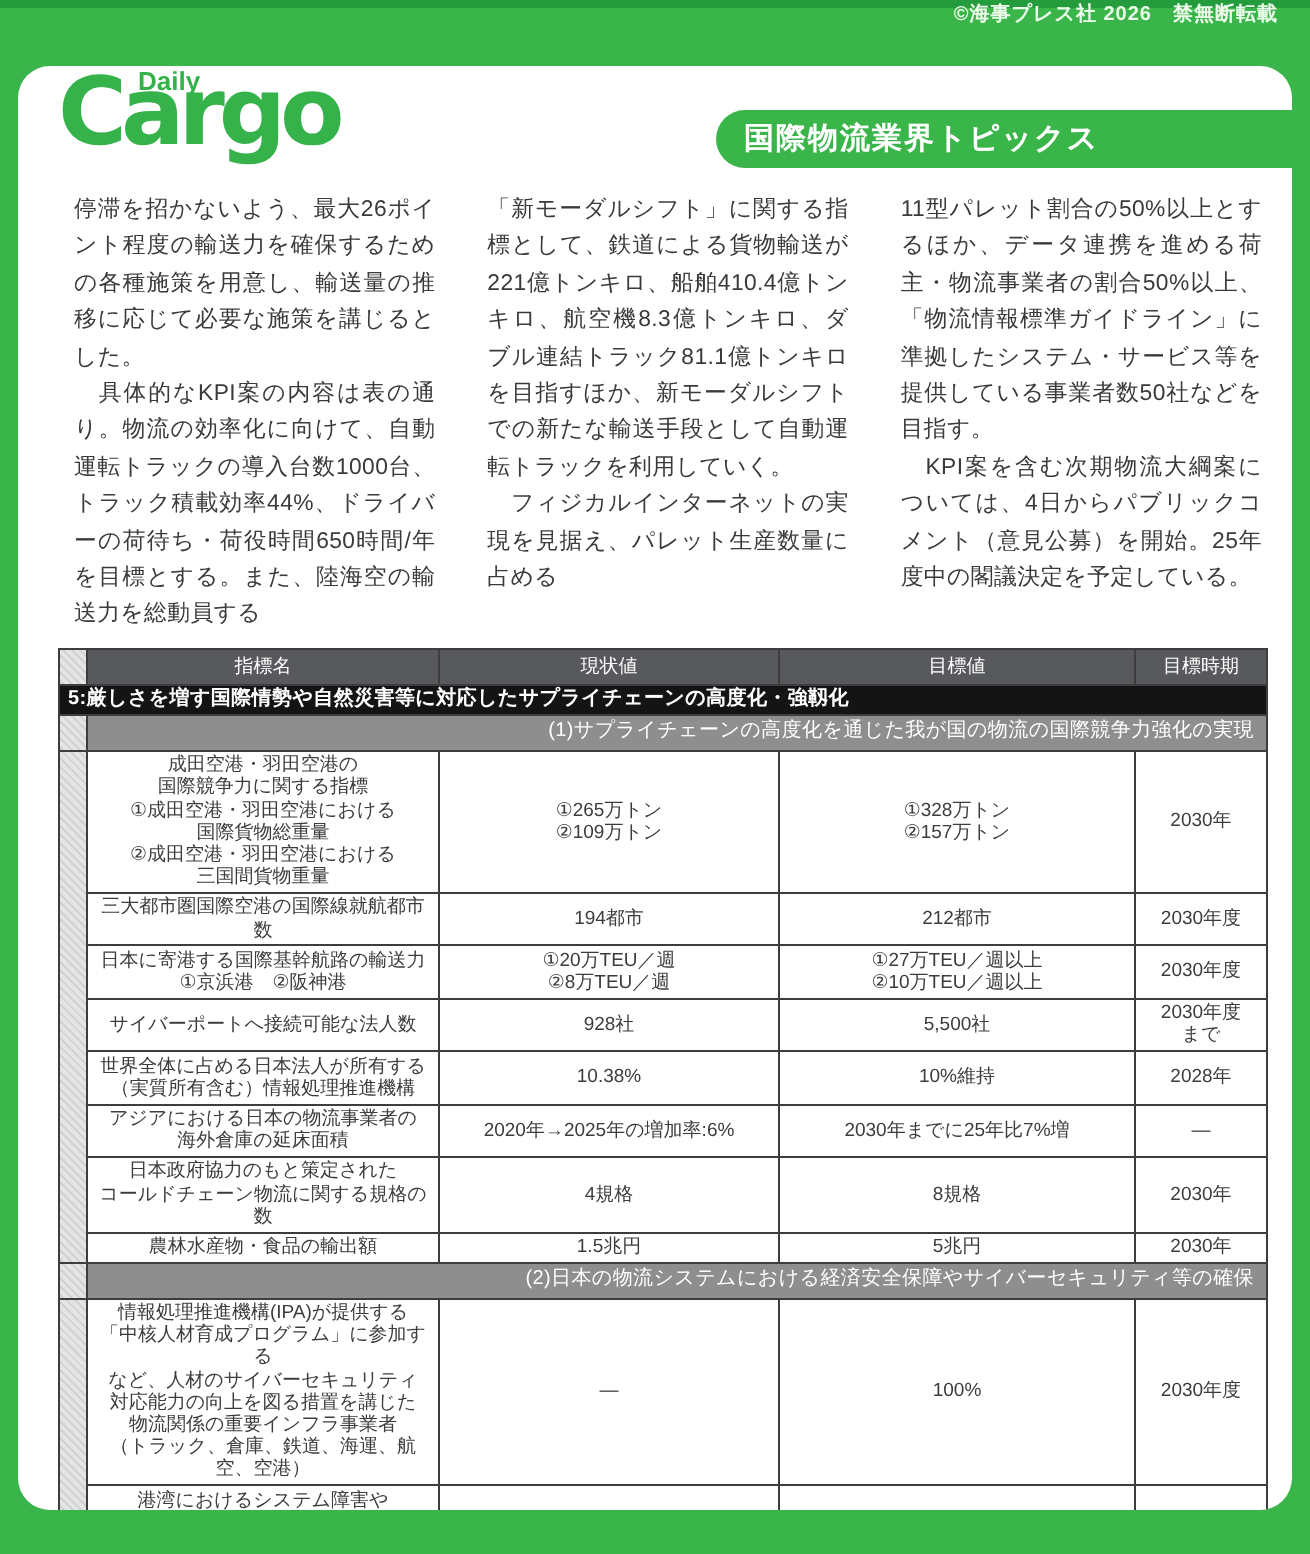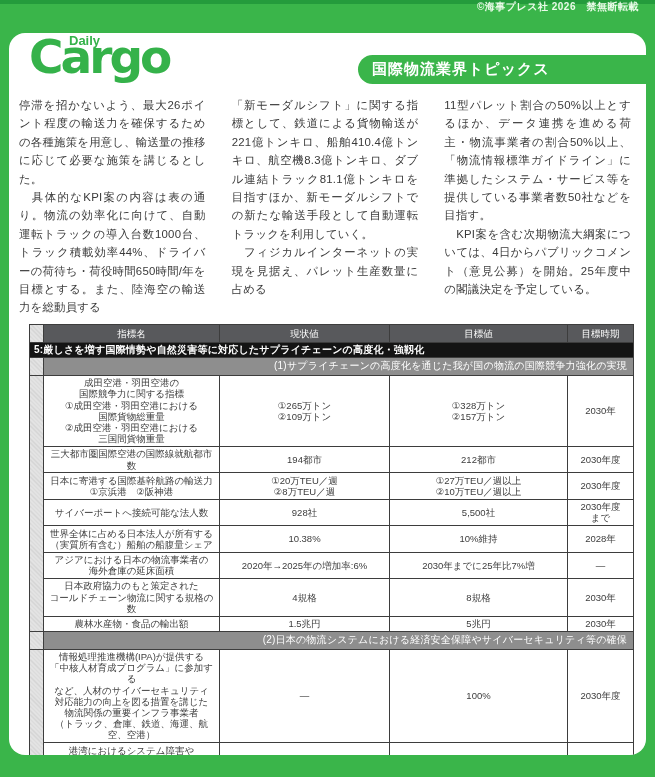--- a/index.html
+++ b/index.html
@@ -27,21 +27,21 @@
     position:absolute;left:40px;top:1px;font-size:13px;font-weight:bold;letter-spacing:0px;
   }
   .banner{
     position:absolute;right:0;top:22px;width:252px;
     background:#3ab54a;color:#ffffff;
     font-size:15px;font-weight:bold;text-align:left;
     padding:5px 22px 5px 14px;border-radius:15px 0 0 15px;letter-spacing:1px;
   }
   .article{
     display:flex;gap:26px;
-    margin:5px 15px 7px 10px;
+    margin:5px 15px 7px 28px;
     color:#3a3a3a;
   }
   .article .col{
     flex:1;font-size:11.4px;line-height:18.4px;
     text-align:justify;white-space:pre-wrap;letter-spacing:.2px;
   }
   table.kpi-table{
     border-collapse:collapse;table-layout:fixed;
     margin:2px 12px 0 20px;width:604px;
     font-size:9.5px;line-height:1.18;color:#3c3c3c;
@@ -152,21 +152,21 @@
         </tr>
         <tr>
           <td class="ind">サイバーポートへ接続可能な法人数</td>
           <td class="cur">928社</td>
           <td class="tgt">5,500社</td>
           <td class="per">2030年度
 まで</td>
         </tr>
         <tr>
           <td class="ind">世界全体に占める日本法人が所有する
-（実質所有含む）船舶の船腹量シェア</td>
+（実質所有含む）情報処理推進機構</td>
           <td class="cur">10.38%</td>
           <td class="tgt">10%維持</td>
           <td class="per">2028年</td>
         </tr>
         <tr>
           <td class="ind">アジアにおける日本の物流事業者の
 海外倉庫の延床面積</td>
           <td class="cur">2020年→2025年の増加率:6%</td>
           <td class="tgt">2030年までに25年比7%増</td>
           <td class="per">―</td>

